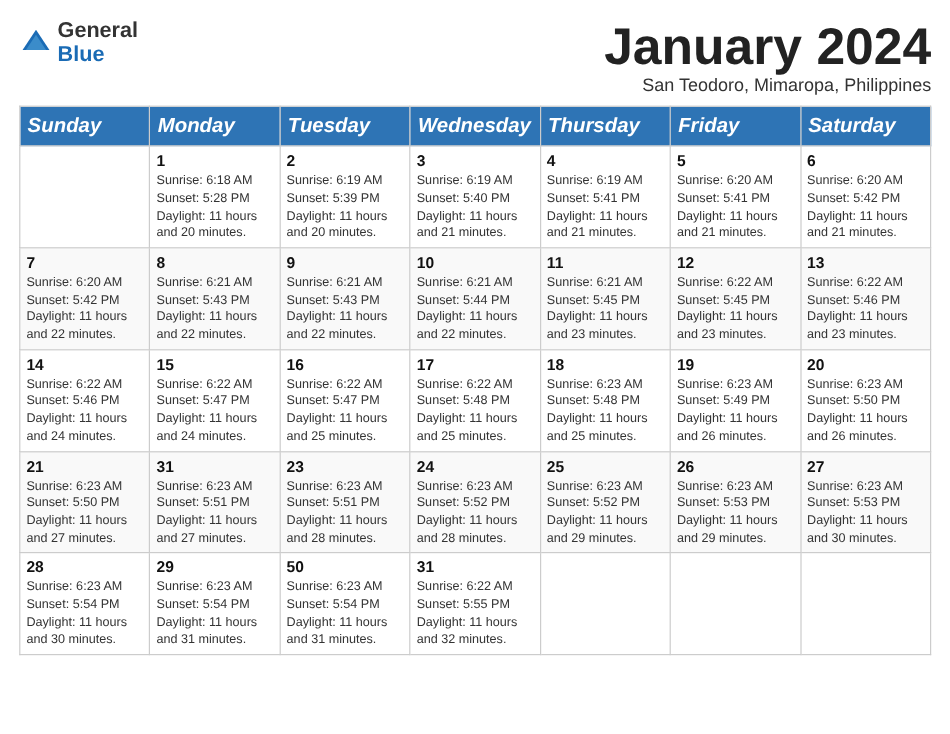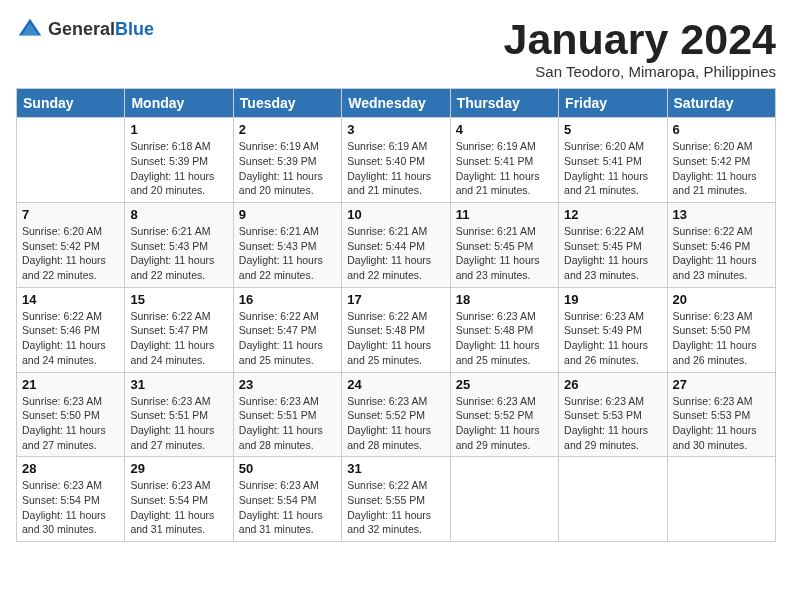--- a/index.html
+++ b/index.html
@@ -16,21 +16,21 @@
       align-items: flex-start;
       margin-bottom: 8px;
     }
     .logo {
       display: flex;
       align-items: center;
       gap: 4px;
     }
     .logo-text {
       display: flex;
-      flex-direction: row;
+      flex-direction: column;
       line-height: 1.1;
     }
     .logo-general {
       font-size: 18px;
       font-weight: bold;
       color: #333;
     }
     .logo-blue {
       font-size: 18px;
       font-weight: bold;
@@ -56,23 +56,24 @@
     .calendar {
       width: 100%;
       border-collapse: collapse;
       font-size: 11px;
     }
     .calendar thead tr th {
       background-color: #2e74b5;
       color: #fff;
       text-align: left;
       padding: 6px 6px;
-      font-size: 14px;
+      font-size: 17px;
       font-weight: bold;
       border: 1px solid #ccc;
+      font-style: italic;
     }
     .calendar tbody tr td {
       border: 1px solid #ccc;
       vertical-align: top;
       padding: 4px 5px;
       width: calc(100% / 7);
       min-height: 80px;
       background: #fff;
     }
     .calendar tbody tr:nth-child(even) td {
@@ -124,21 +125,21 @@
         <th>Friday</th>
         <th>Saturday</th>
       </tr>
   </thead>
   <tbody id="calendar-body">
   <tr>
         <td class="empty-cell"></td>
         <td>
           <div class="day-num">1</div>
           <div class="day-info" style="white-space: pre-line;">Sunrise: 6:18 AM
-Sunset: 5:39 PM
+Sunset: 5:28 PM
 Daylight: 11 hours and 20 minutes.</div>
         </td>
         <td>
           <div class="day-num">2</div>
           <div class="day-info" style="white-space: pre-line;">Sunrise: 6:19 AM
 Sunset: 5:39 PM
 Daylight: 11 hours and 20 minutes.</div>
         </td>
         <td>
           <div class="day-num">3</div>

